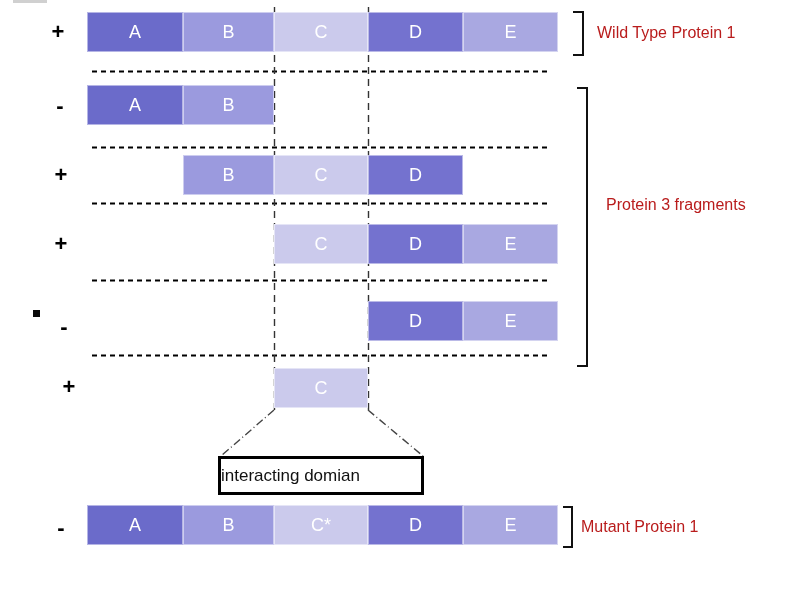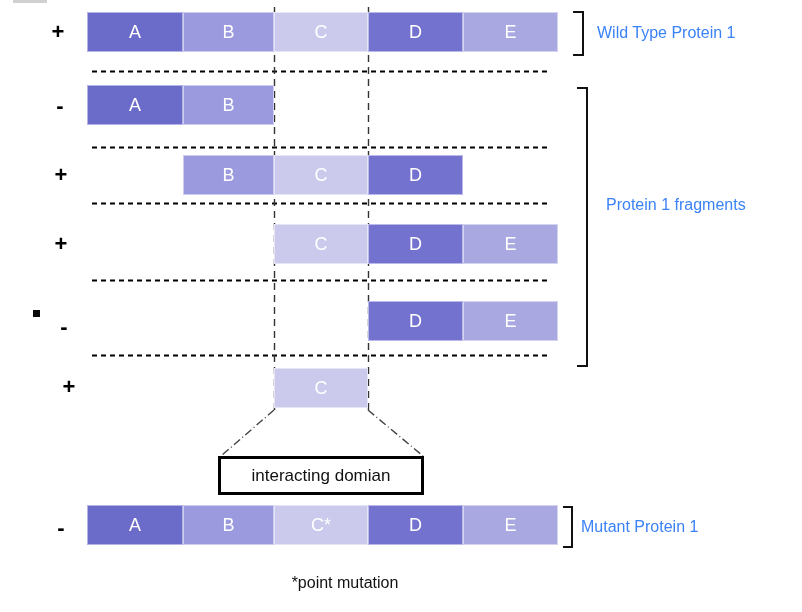--- a/index.html
+++ b/index.html
@@ -12,26 +12,26 @@
     position:absolute;height:40px;box-sizing:border-box;z-index:2;
     display:flex;align-items:center;justify-content:center;
     color:#ffffff;font-size:18px;border:1px solid rgba(255,255,255,0.5);
   }
   .sign{
     position:absolute;width:28px;height:28px;z-index:3;
     display:flex;align-items:center;justify-content:center;
     font-size:22px;font-weight:700;color:#000;line-height:28px;
   }
   .bracket-label{
-    position:absolute;z-index:3;font-size:16px;color:#3b82f6;white-space:nowrap;
+    position:absolute;z-index:3;font-size:16px;color:#b91c1c;white-space:nowrap;
   }
   .interacting-box{
     position:absolute;left:218px;top:456px;width:206px;height:39px;z-index:3;
     border:3px solid #000;background:#fff;box-sizing:border-box;
-    display:flex;align-items:center;justify-content:center;font-size:17px;
+    display:flex;align-items:center;font-size:17px;
   }
   .footnote{
     position:absolute;left:240px;top:574px;width:210px;z-index:3;
     text-align:center;font-size:16px;color:#111;
   }
   .bullet-square{
     position:absolute;left:33px;top:310px;width:7px;height:7px;background:#0a0a0a;z-index:3;
   }
   .top-strip{
     position:absolute;left:13px;top:0;width:34px;height:3px;background:#d0d0d0;z-index:3;
@@ -87,21 +87,21 @@
     <div class="domain-cell" style="left: 87px; top: 85px; width: 96px; background: rgb(107, 107, 202);">A</div>
     <div class="domain-cell" style="left: 183px; top: 85px; width: 91px; background: rgb(155, 154, 222);">B</div>
   </div>
 
   <div>
     <div class="sign" style="left:47px;top:161px;">+</div>
     <div class="domain-cell" style="left: 183px; top: 155px; width: 91px; background: rgb(155, 154, 222);">B</div>
     <div class="domain-cell" style="left: 274px; top: 155px; width: 94px; background: rgb(203, 202, 236);">C</div>
     <div class="domain-cell" style="left: 368px; top: 155px; width: 95px; background: rgb(116, 114, 207);">D</div>
   </div>
-  <div class="bracket-label" style="left:606px;top:196px;">Protein 1 fragments</div>
+  <div class="bracket-label" style="left:606px;top:196px;">Protein 3 fragments</div>
 
   <div>
     <div class="sign" style="left:47px;top:230px;">+</div>
     <div class="domain-cell" style="left: 274px; top: 224px; width: 94px; background: rgb(203, 202, 236);">C</div>
     <div class="domain-cell" style="left: 368px; top: 224px; width: 95px; background: rgb(116, 114, 207);">D</div>
     <div class="domain-cell" style="left: 463px; top: 224px; width: 95px; background: rgb(169, 168, 225);">E</div>
   </div>
 
   <div>
     <div class="sign" style="left:50px;top:313px;">-</div>
@@ -121,15 +121,14 @@
   <div>
     <div class="sign" style="left:47px;top:514px;">-</div>
     <div class="domain-cell" style="left: 87px; top: 505px; width: 96px; background: rgb(107, 107, 202);">A</div>
     <div class="domain-cell" style="left: 183px; top: 505px; width: 91px; background: rgb(155, 154, 222);">B</div>
     <div class="domain-cell" style="left: 274px; top: 505px; width: 94px; background: rgb(203, 202, 236);">C*</div>
     <div class="domain-cell" style="left: 368px; top: 505px; width: 95px; background: rgb(116, 114, 207);">D</div>
     <div class="domain-cell" style="left: 463px; top: 505px; width: 95px; background: rgb(169, 168, 225);">E</div>
   </div>
   <div class="bracket-label" style="left:581px;top:518px;text-align:right;">Mutant Protein 1</div>
 
-  <div class="footnote">*point mutation</div>
 
 </div>
 
 </body></html>

